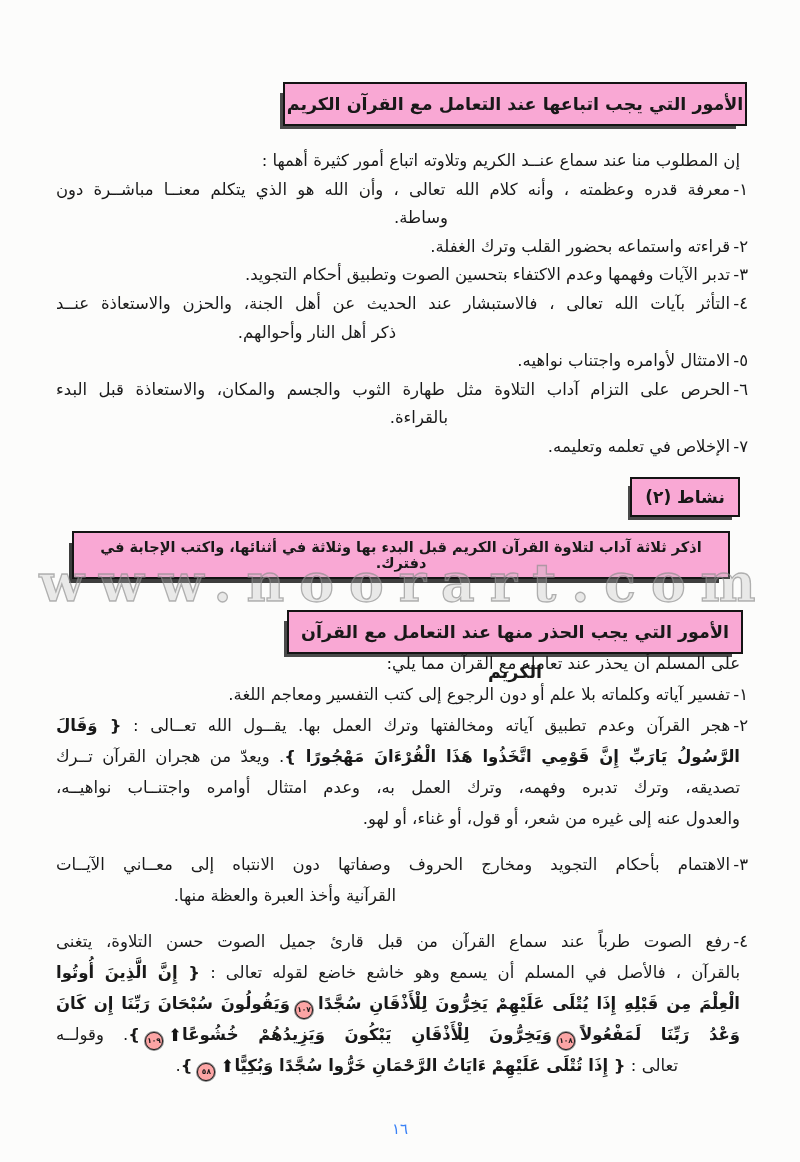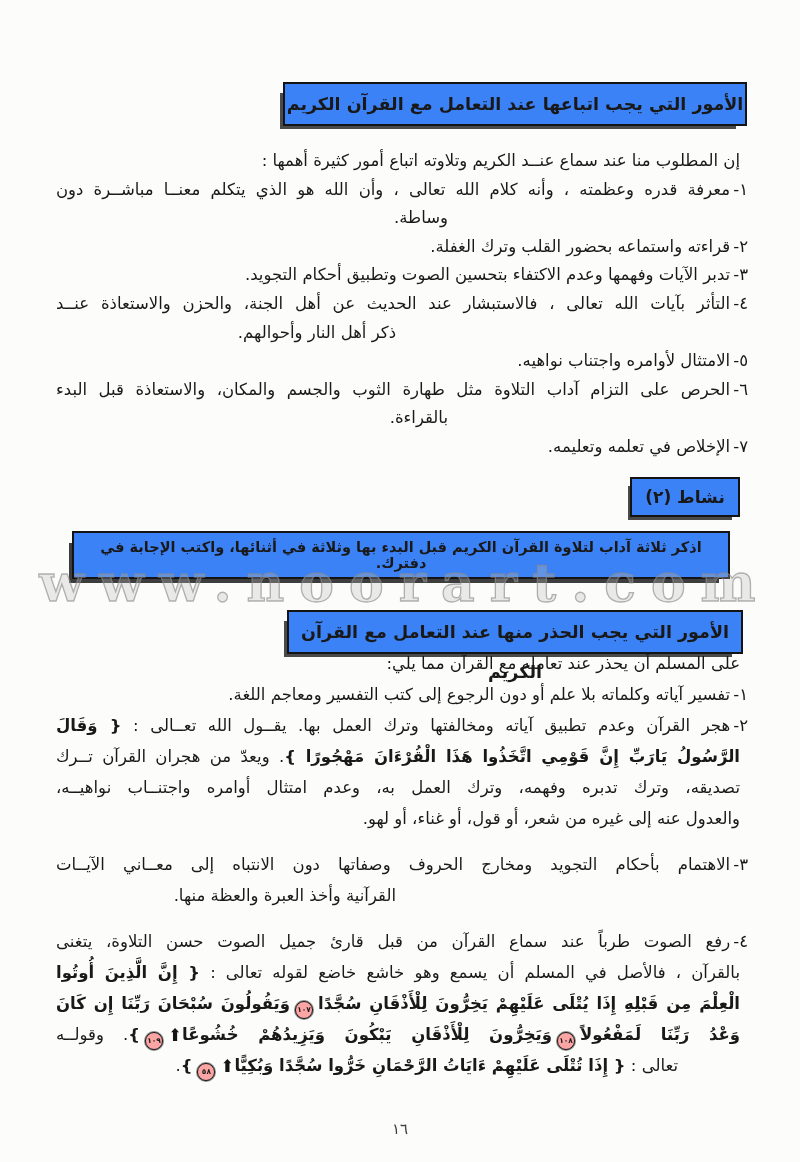--- a/index.html
+++ b/index.html
@@ -8,21 +8,21 @@
     background:#fcfcfb;
     font-family:"DejaVu Sans",sans-serif;
     color:#191919;
   }
   .page{position:absolute;inset:0;}
 
   
   .boxed{
     position:absolute;
     border:2.5px solid #141414;
-    background:#3b82f6;
+    background:#f9a8d4;
     font-weight:bold;
     text-align:center;
     box-shadow:-7px 7px 0 -4px #4a4a4a;
   }
   .hdr1{top:82px;right:53px;width:460px;height:40px;line-height:40px;font-size:17.5px;}
   .hdr2{top:610px;right:57px;width:452px;height:40px;line-height:40px;font-size:17.5px;}
   .activity{top:477px;right:60px;width:106px;height:36px;line-height:36px;font-size:17px;box-shadow:-5px 6px 0 -3px #4a4a4a;}
   .instruction{
     top:531px;right:70px;left:72px;height:44px;
     display:flex;align-items:center;justify-content:center;
@@ -71,21 +71,21 @@
     font-family:"DejaVu Serif",serif;
     font-size:52px;letter-spacing:15px;font-weight:bold;
     color:rgba(190,190,190,0.30);
     -webkit-text-stroke:1.3px rgba(140,140,140,0.65);
     pointer-events:none;z-index:5;
   }
 
   
   .pagenum{
     position:absolute;top:1120px;left:0;right:0;
-    text-align:center;font-size:15px;color:#404040;
+    text-align:center;font-size:15px;color:#3b82f6;
   }
 </style>
 </head>
 <body>
 
 <div class="page">
 
   <div class="boxed hdr1">
     <span>الأمور التي يجب اتباعها عند التعامل مع القرآن الكريم</span>
   </div>

